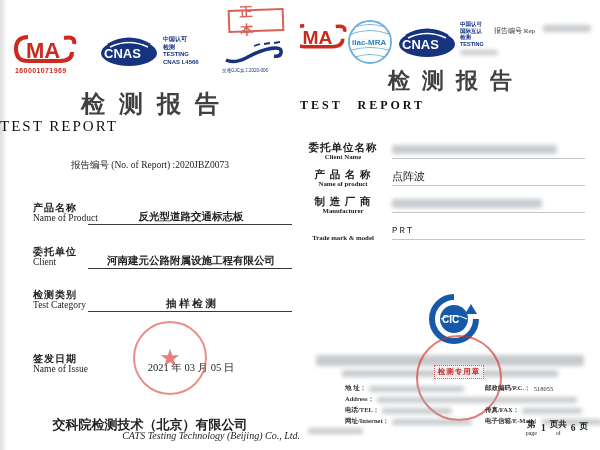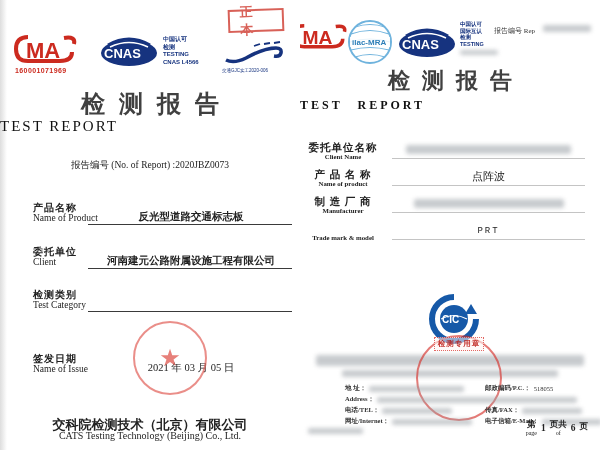--- a/index.html
+++ b/index.html
@@ -27,47 +27,47 @@
   .report-no{position:absolute;top:159px;width:100%;text-align:center;font-size:9.5px;color:#222;}
   .lfield-cn{position:absolute;left:33px;font-size:10px;font-weight:bold;color:#222;letter-spacing:1px;}
   .lfield-en{position:absolute;left:33px;font-size:9.5px;color:#222;}
   .lvalue{position:absolute;left:92px;width:198px;text-align:center;font-size:10.5px;font-weight:bold;color:#222;}
   .lline{position:absolute;left:88px;width:204px;border-bottom:1.5px solid #3a3a3a;}
   .stamp-round{position:absolute;border-radius:50%;box-sizing:border-box;}
   #left-stamp{left:133px;top:321px;width:74px;height:74px;border:2px solid rgba(224,90,82,.8);
               display:flex;align-items:center;justify-content:center;opacity:.85;}
   #left-stamp .star{color:rgba(224,90,82,.9);font-size:24px;font-family:"DejaVu Sans",sans-serif;}
   .footer-cn{position:absolute;top:416px;width:100%;text-align:center;font-size:13px;font-weight:bold;color:#222;}
-  .footer-en{position:absolute;top:430px;width:100%;text-align:center;font-size:10px;color:#222;}
+  .footer-en{position:absolute;top:430px;width:100%;text-align:right;font-size:10px;color:#222;font-style:italic;}
   
   .accred-lines{position:absolute;left:160px;top:21px;font-family:"Liberation Sans",sans-serif;
                 font-weight:bold;color:#16337f;font-size:5.5px;line-height:6.5px;white-space:pre-line;}
   .repno-label{position:absolute;left:194px;top:26px;font-size:7px;color:#333;}
   #doc-right .title-cn{top:66px;font-size:22px;letter-spacing:12px;text-indent:12px;}
   #doc-right .title-en{top:98px;font-size:12px;font-weight:bold;letter-spacing:3px;word-spacing:9px;}
   .rrow{position:absolute;left:0;width:300px;height:27px;}
   .rlabel-cn{position:absolute;left:-3px;width:92px;text-align:center;font-size:10.5px;font-weight:bold;
              color:#222;letter-spacing:1px;white-space:nowrap;}
   .rlabel-en{position:absolute;left:-3px;top:12px;width:92px;text-align:center;font-size:6.8px;
              font-weight:bold;color:#222;white-space:nowrap;}
   .rvalue-area{position:absolute;left:92px;top:0;width:193px;height:17px;border-bottom:1px solid #c4c4c4;
-               display:flex;align-items:center;justify-content:center;}
+               display:flex;align-items:center;justify-content:flex-start;}
   .rvalue{font-size:11px;color:#222;}
   .blurbar{background:#9aa0a6;opacity:.55;filter:blur(2px);border-radius:2px;}
   .addr-line{position:absolute;font-size:6.5px;color:#333;display:flex;align-items:center;gap:3px;}
   .addr-label{white-space:nowrap;font-weight:bold;}
   .pageblock{position:absolute;right:12px;top:420px;display:flex;align-items:flex-start;gap:4px;color:#222;}
   .pstack{display:flex;flex-direction:column;align-items:center;line-height:9px;}
   .pstack .cn{font-size:8.5px;font-weight:bold;}
   .pstack .en{font-size:6px;}
   .pnum{font-size:9.5px;font-weight:bold;margin-top:3px;}
   .pcn{font-size:8.5px;font-weight:bold;margin-top:1px;}
   
   #right-stamp{left:116px;top:335px;width:86px;height:86px;border:2.5px solid rgba(214,45,40,.7);
-               display:flex;align-items:flex-start;justify-content:center;opacity:.9;}
+               display:flex;align-items:center;justify-content:center;opacity:.9;}
   #right-stamp .ribbon{margin-bottom:13px;font-size:7.5px;font-weight:bold;color:#c0251f;
                        letter-spacing:1px;border:1px dotted rgba(214,45,40,.8);padding:1px 3px;
                        background:rgba(255,245,244,.6);white-space:nowrap;}
   svg{position:absolute;overflow:visible;}
 </style>
 </head>
 <body>
 
 <div id="stage">
 
@@ -109,20 +109,21 @@
     <div class="lvalue" style="top:210px">反光型道路交通标志板</div>
     <div class="lline" style="top:224px"></div>
 
     <div class="lfield-cn" style="top:245px">委托单位</div>
     <div class="lfield-en" style="top:257px">Client</div>
     <div class="lvalue" style="top:254px">河南建元公路附属设施工程有限公司</div>
     <div class="lline" style="top:268px"></div>
 
     <div class="lfield-cn" style="top:288px">检测类别</div>
     <div class="lfield-en" style="top:300px">Test Category</div>
+    <div class="lvalue" style="top:297px">抽  样  检  测</div>
     <div class="lline" style="top:311px"></div>
 
     <div class="lfield-cn" style="top:352px">签发日期</div>
     <div class="lfield-en" style="top:364px">Name of Issue</div>
     <div class="lvalue" style="top:361px;font-weight:normal">2021 年 03 月 05 日</div>
 
     <div class="stamp-round" id="left-stamp">
       <span class="star">★</span>
     </div>
 

